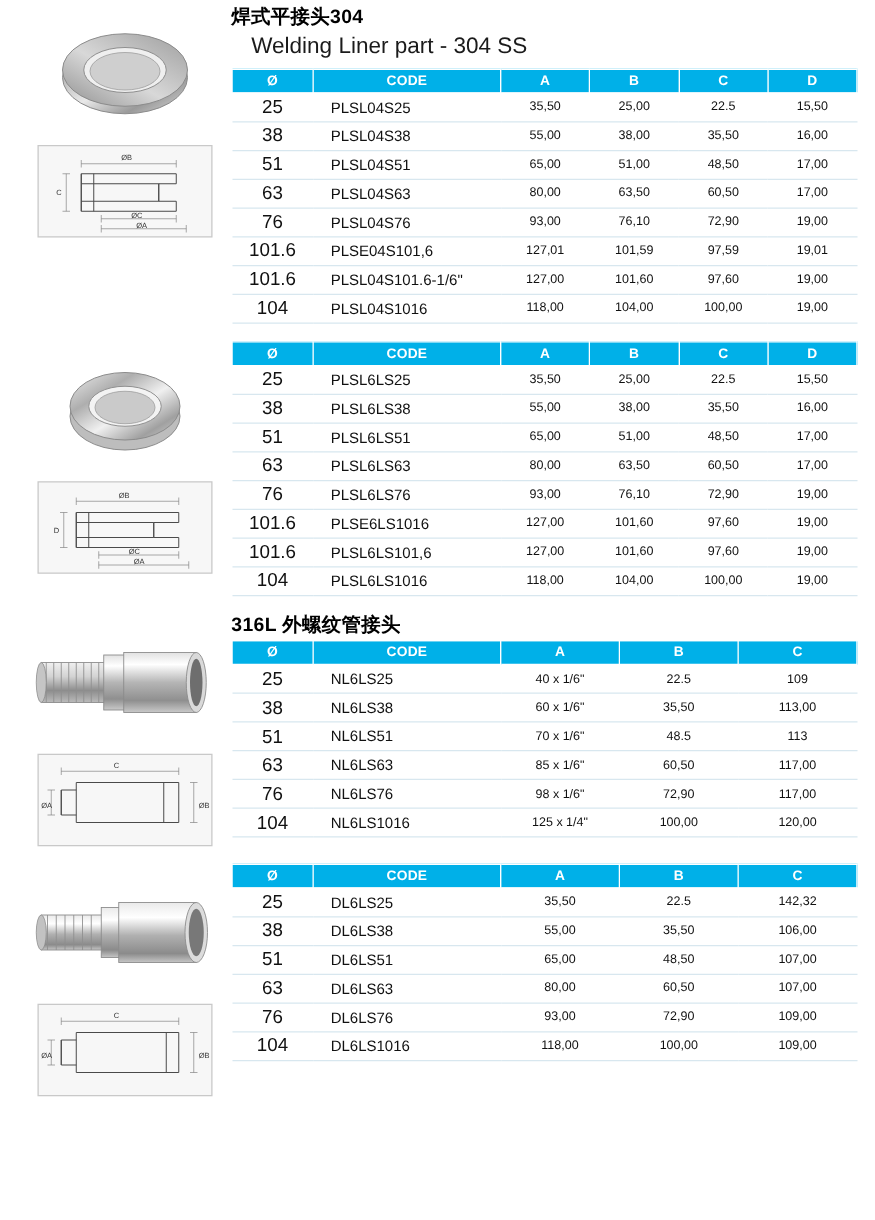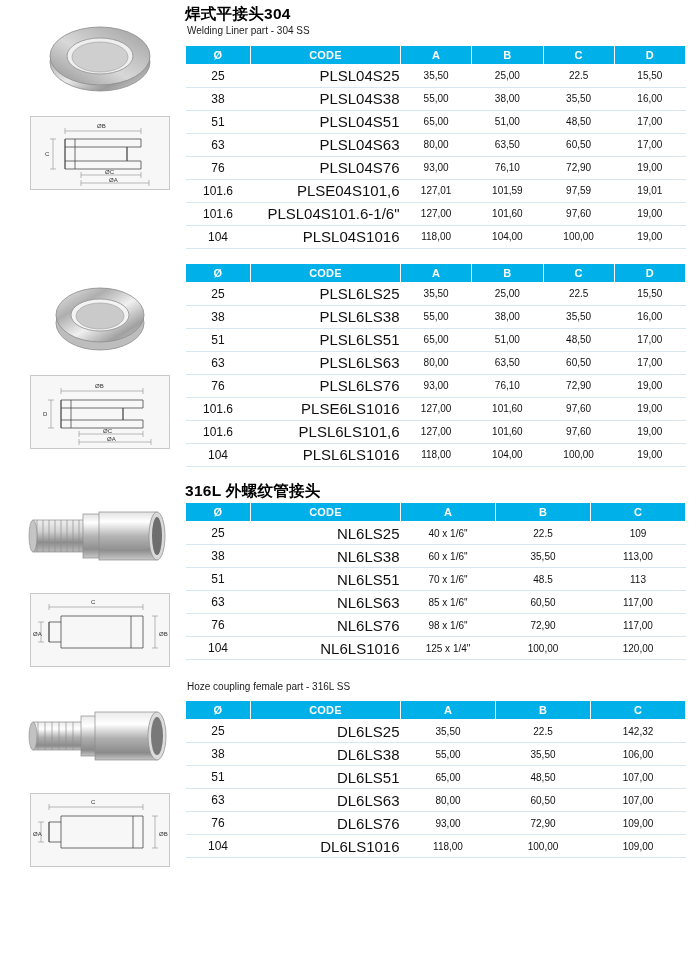--- a/index.html
+++ b/index.html
@@ -51,23 +51,23 @@
   }
   .title-cn {
     font-size: 15.5px;
     font-weight: bold;
     color: #000;
     letter-spacing: 0.3px;
     margin: 0 0 2px 0;
     line-height: 1.25;
   }
   .title-en {
-    font-size: 10px;
+    font-size: 18px;
     color: #1b1b1b;
-    margin: 0 0 7px 2px;
+    margin: 0 0 7px 16px;
     line-height: 1.25;
   }
   table.spec {
     border-collapse: collapse;
     width: 100%;
     font-size: 10px;
   }
   table.spec thead th {
     background: #00b0e8;
     color: #fff;
@@ -80,26 +80,26 @@
   }
   table.spec tbody td {
     height: 23px;
     border-bottom: 1px solid #d8e7ef;
     text-align: center;
     color: #111;
     font-size: 10px;
     background: #fff;
   }
   table.spec tbody td.code {
-    text-align: right;
+    text-align: left;
     padding-left: 14px;
+    font-size: 12px;
+  }
+  table.spec tbody td.dia {
     font-size: 15px;
-  }
-  table.spec tbody td.dia {
-    font-size: 12px;
   }
   .col-dia { width: 13%; }
   .col-code { width: 30%; }
   .col-v { width: 14.25%; }
   .col-v3 { width: 19%; }
 
   
   svg { display: block; }
   .sec-gap { height: 10px; }
 </style>
@@ -560,21 +560,20 @@
             <path d="M121 22 L127 22"></path>
               <path d="M121 54 L127 54"></path>
           </g>
           <text x="60" y="10" font-size="6" fill="#333" font-family="Liberation Sans, sans-serif">C</text>
           <text x="2" y="42" font-size="6" fill="#333" font-family="Liberation Sans, sans-serif">ØA</text>
           <text x="128" y="42" font-size="6" fill="#333" font-family="Liberation Sans, sans-serif">ØB</text>
         </svg>
       </div>
     </div>
     <div class="tabcol">
-      <div class="title-en">Hoze coupling female part - 316L SS</div>
       <table class="spec">
         <thead>
           <tr>
             <th class="col-dia">Ø</th>
             <th class="col-code">CODE</th>
             <th class="col-v3">A</th>
             <th class="col-v3">B</th>
             <th class="col-v3">C</th>
           </tr>
         </thead>

